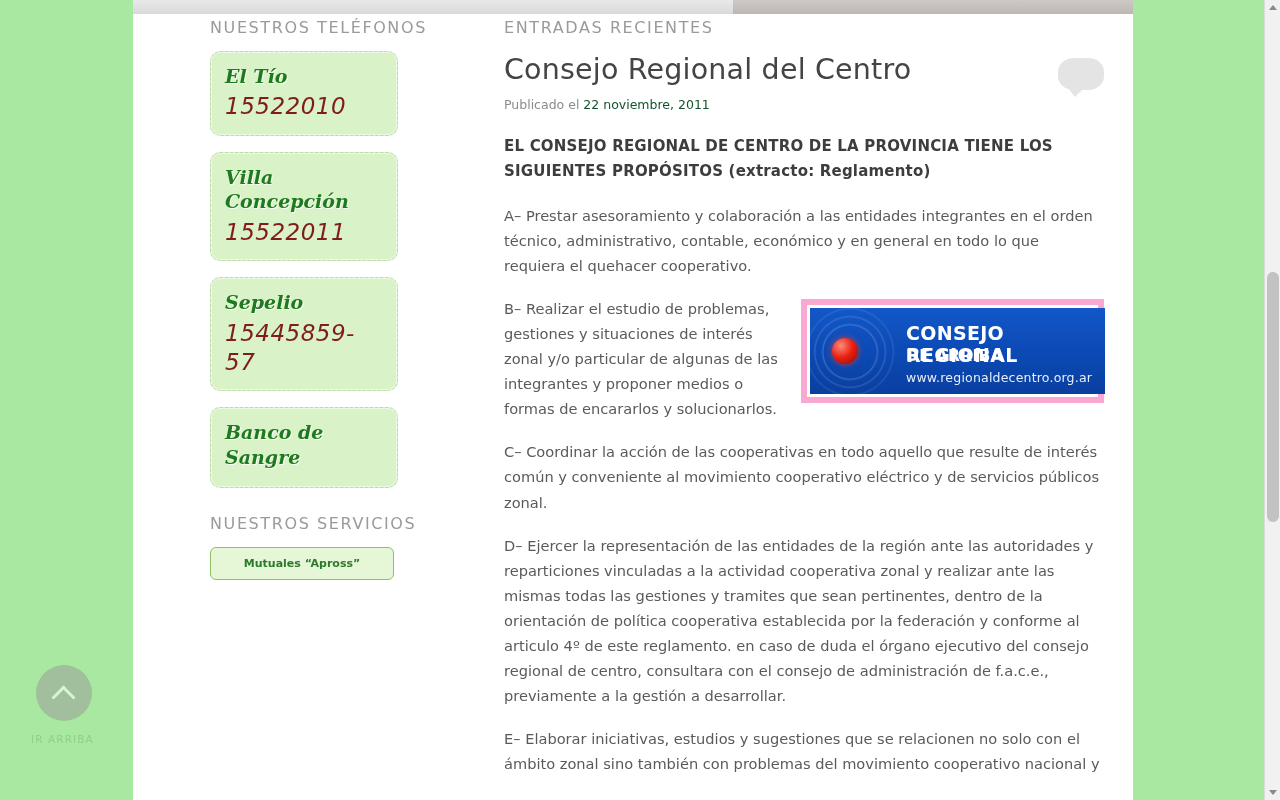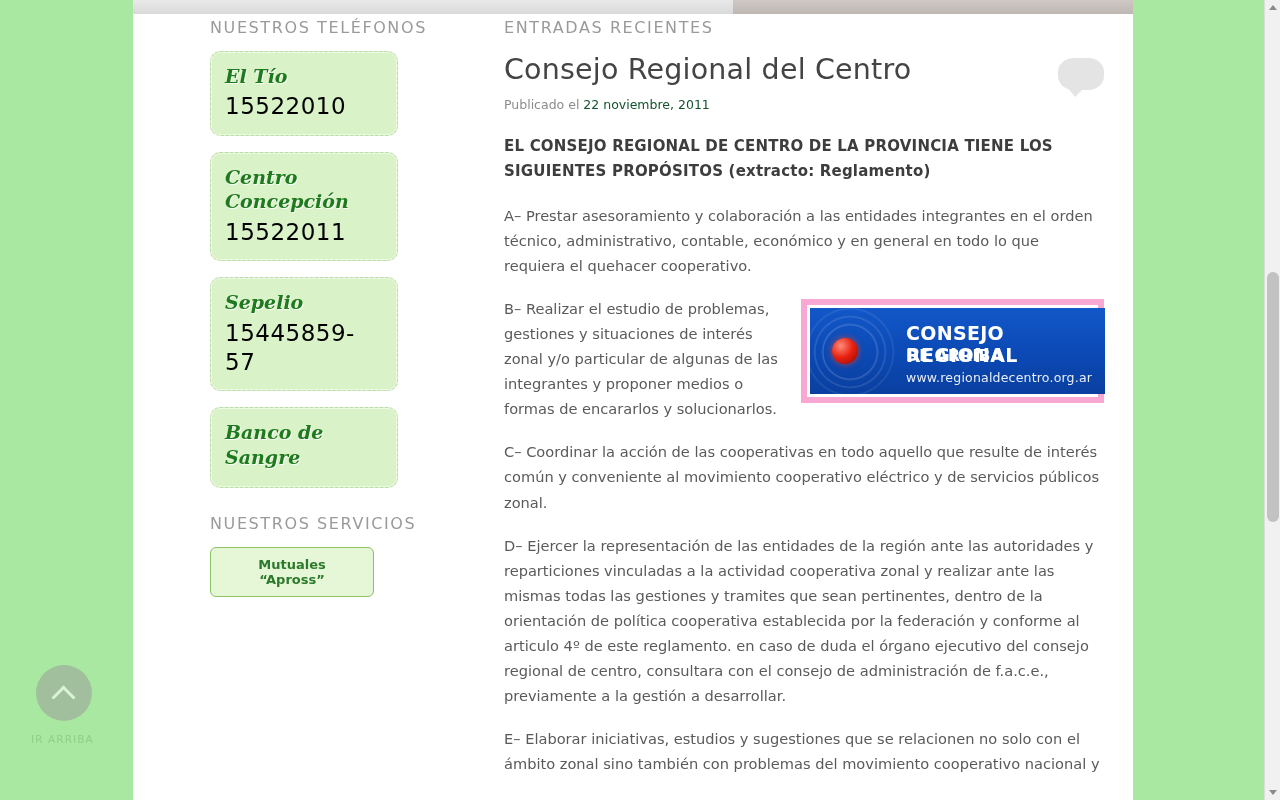--- a/index.html
+++ b/index.html
@@ -75,33 +75,34 @@
     font-weight: bold;
     font-size: 19px;
     color: #1f7a1f;
     line-height: 1.28;
     text-shadow: 1px 1px 0 rgba(255,255,255,.85);
     margin-bottom: 4px;
   }
   .phone-number {
     font-family: "DejaVu Sans", sans-serif;
     font-size: 23px;
-    color: #000000;
+    color: #7f1d1d;
     line-height: 1.25;
     letter-spacing: .5px;
+    font-style: italic;
   }
   .service-btn {
     display: block;
-    width: 164px;
+    width: 184px;
     background: #e6f7d8;
     border: 1px solid #8dc264;
     border-radius: 6px;
     padding: 9px 16px;
     text-align: center;
-    font-size: 13px;
+    font-size: 11px;
     color: #2c7a2c;
     font-weight: bold;
     margin-top: 8px;
     text-decoration: none;
   }
 
   
   #content {
     position: absolute;
     left: 339px; top: 14px;
@@ -275,21 +276,21 @@
     <div id="sidebar">
 
       <div class="widget-title">NUESTROS TELÉFONOS</div>
 
       <div class="phone-card">
         <div class="phone-name">El Tío</div>
         <div class="phone-number">15522010</div>
       </div>
 
       <div class="phone-card">
-        <div class="phone-name">Centro Concepción</div>
+        <div class="phone-name">Villa Concepción</div>
         <div class="phone-number">15522011</div>
       </div>
 
       <div class="phone-card">
         <div class="phone-name">Sepelio</div>
         <div class="phone-number">15445859-57</div>
       </div>
 
       <div class="phone-card">
         <div class="phone-name">Banco de Sangre</div>

